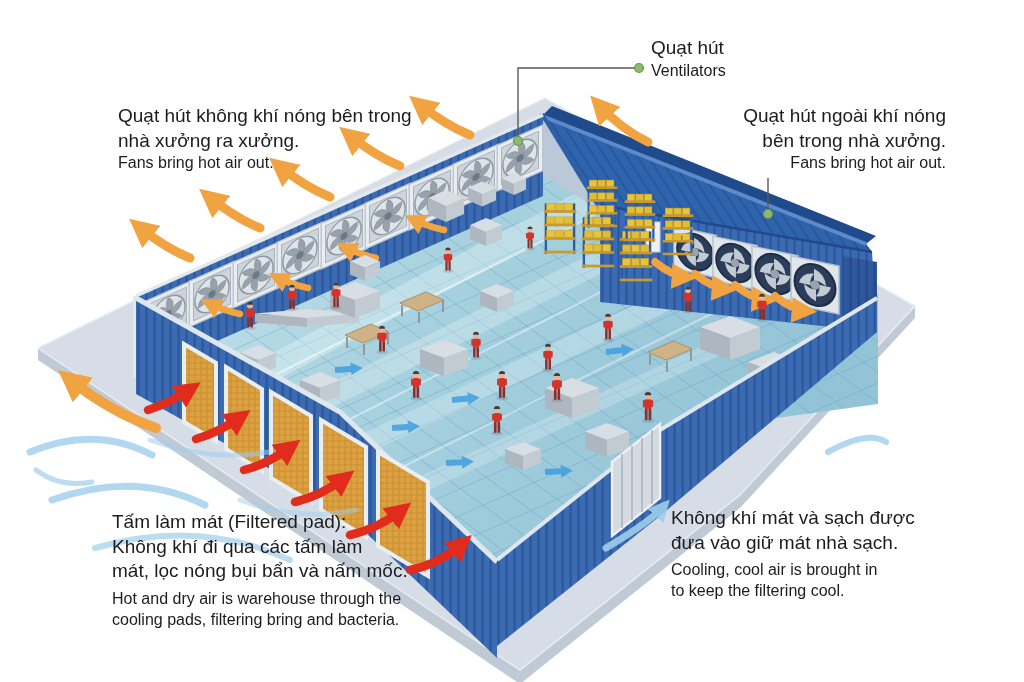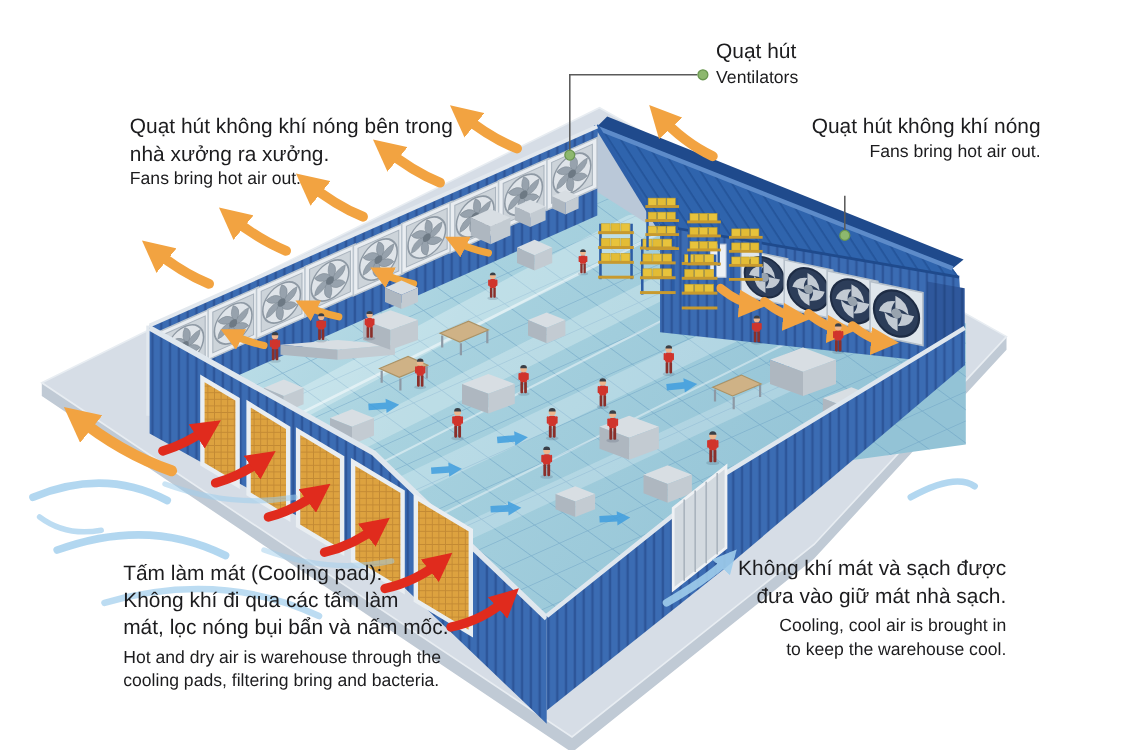--- a/index.html
+++ b/index.html
@@ -7,21 +7,21 @@
          font-family:"Liberation Sans","DejaVu Sans",sans-serif;color:#1c1c1e;}
   #scene{position:absolute;left:0;top:0;}
   .label{position:absolute;line-height:1.3;font-weight:500;}
   .label .vi{font-size:19px;display:block;}
   .label .en{font-size:16px;display:block;}
   .label .gap{display:block;height:5px;}
   #lbl-ventilators{left:651px;top:36px;text-align:left;}
   #lbl-top-left{left:118px;top:104px;text-align:left;}
   #lbl-top-right{right:78px;top:104px;text-align:right;}
   #lbl-cooling-pad{left:112px;top:510px;text-align:left;}
-  #lbl-cool-air{left:671px;top:506px;text-align:right;}
+  #lbl-cool-air{left:671px;top:506px;text-align:left;}
 </style>
 </head>
 <body>
 
 <div id="stage">
 
 <svg id="scene" width="1024" height="682" viewBox="0 0 1024 682">
   <defs>
 
     <pattern id="corr" width="8" height="10" patternUnits="userSpaceOnUse">
@@ -338,34 +338,35 @@
   <span class="en">Ventilators</span>
 </div>
 
 <div class="label" id="lbl-top-left">
   <span class="vi">Quạt hút không khí nóng bên trong</span>
   <span class="vi">nhà xưởng ra xưởng.</span>
   <span class="en">Fans bring hot air out.</span>
 </div>
 
 <div class="label" id="lbl-top-right">
-  <span class="vi">Quạt hút không khí nóng</span>
+  <span class="vi">Quạt hút ngoài khí nóng</span>
+  <span class="vi">bên trong nhà xưởng.</span>
   <span class="en">Fans bring hot air out.</span>
 </div>
 
 <div class="label" id="lbl-cooling-pad">
-  <span class="vi">Tấm làm mát (Cooling pad):</span>
+  <span class="vi">Tấm làm mát (Filtered pad):</span>
   <span class="vi">Không khí đi qua các tấm làm</span>
   <span class="vi">mát, lọc nóng bụi bẩn và nấm mốc.</span>
   <span class="gap"></span>
   <span class="en">Hot and dry air is warehouse through the</span>
   <span class="en">cooling pads, filtering bring and bacteria.</span>
 </div>
 
 <div class="label" id="lbl-cool-air">
   <span class="vi">Không khí mát và sạch được</span>
   <span class="vi">đưa vào giữ mát nhà sạch.</span>
   <span class="gap"></span>
   <span class="en">Cooling, cool air is brought in</span>
-  <span class="en">to keep the warehouse cool.</span>
+  <span class="en">to keep the filtering cool.</span>
 </div>
 
 </div>
 
 </body></html>

